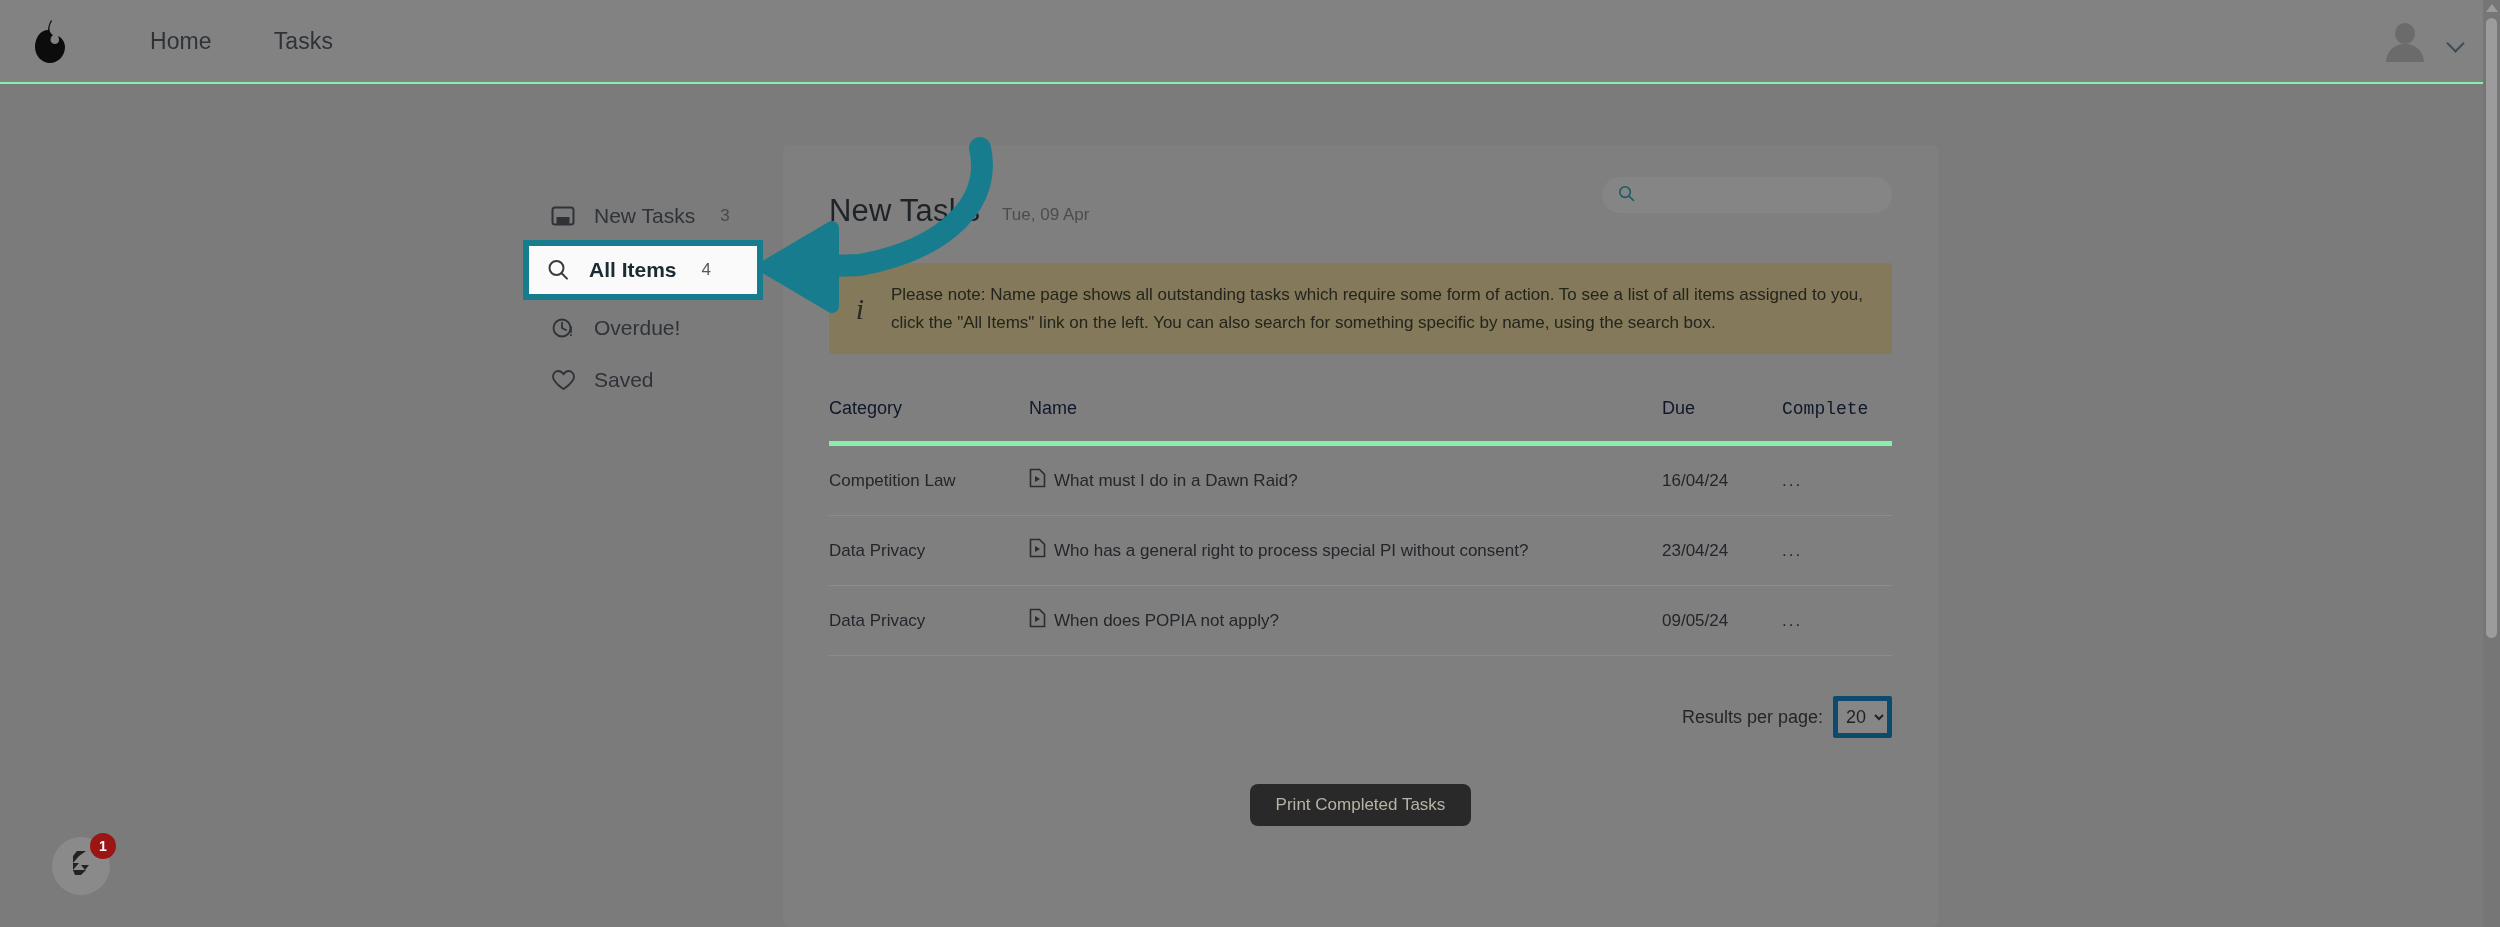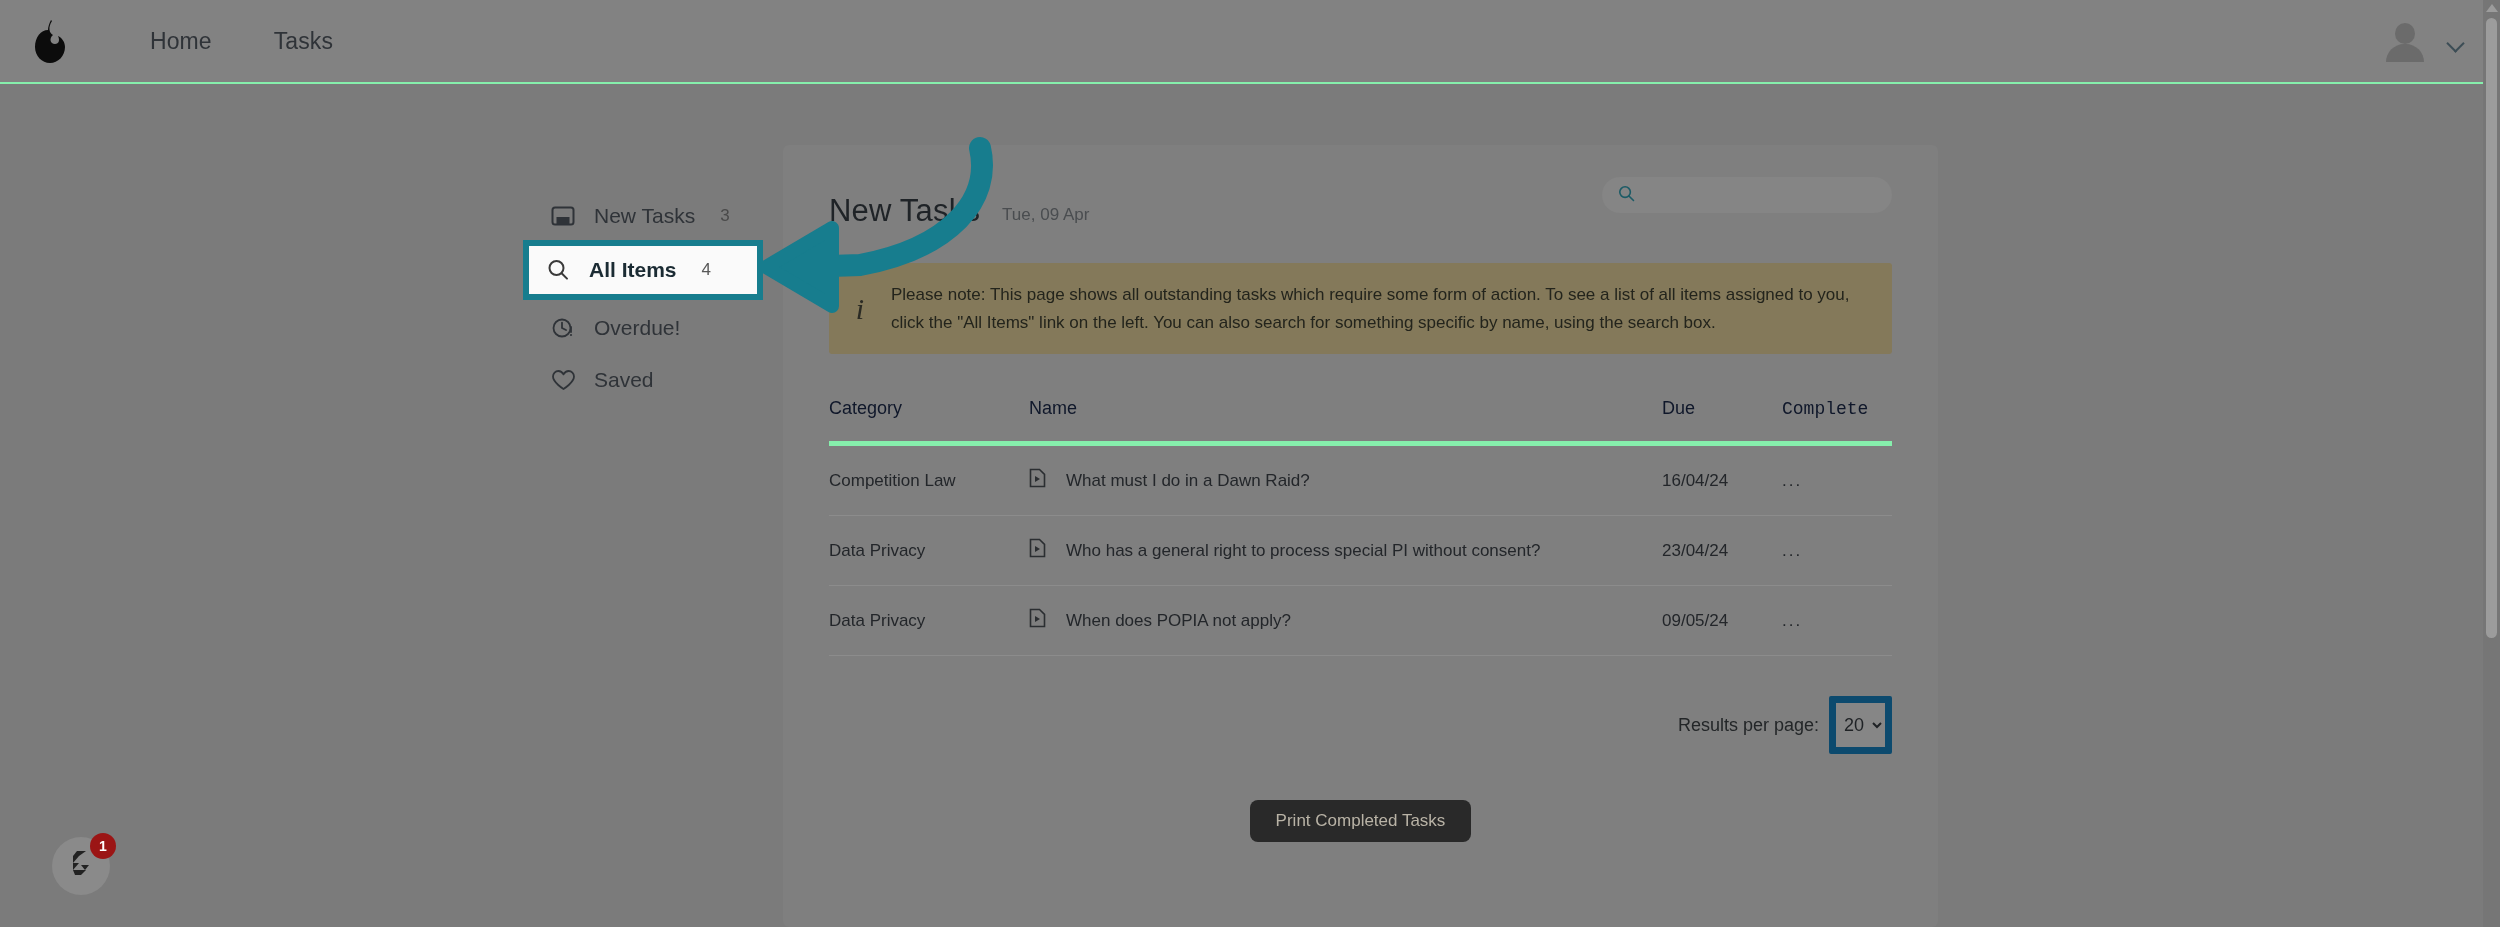--- a/index.html
+++ b/index.html
@@ -229,40 +229,40 @@
     font-size: 17px;
     color: #23262a;
     padding: 22px 0;
     border-bottom: 1px solid #8c8c8c;
     vertical-align: middle;
   }
   .col-cat { width: 200px; }
   .col-name { width: auto; }
   .col-due { width: 120px; text-align: left; }
   .col-comp { width: 110px; text-align: left; font-family: Liberation Mono, monospace; }
-  .name-cell { display: flex; align-items: center; gap: 20px; }
+  .name-cell { display: flex; align-items: center; gap: 8px; }
   .dots { color: #2b2e31; letter-spacing: 2px; font-size: 17px; }
 
   
   #results-row {
     margin: 40px 46px 0 0;
     display: flex;
     justify-content: flex-end;
     align-items: center;
     gap: 10px;
     font-size: 18px;
     color: #232628;
   }
   #results-row select {
     font-size: 18px;
     font-family: "Liberation Sans", sans-serif;
     background: #868686;
-    border: 7px solid #0c4a6e;
+    border: 5px solid #0c4a6e;
     color: #1f2225;
-    padding: 11px 4px;
+    padding: 5px 4px;
     border-radius: 2px;
   }
 
   
   #print-row {
     margin-top: 46px;
     display: flex;
     justify-content: center;
   }
   #print-btn {
@@ -416,21 +416,21 @@
           <circle cx="7.5" cy="7.5" r="5.6" fill="none" stroke="#1c5b66" stroke-width="1.7"></circle>
           <path d="M11.6 11.6 L16.4 16.4" stroke="#1c5b66" stroke-width="1.7" stroke-linecap="round"></path>
         </svg>
       </span>
       <input type="text" placeholder="" style="">
     </div>
   </div>
 
   <div id="info-banner">
     <div class="i-ico">i</div>
-    <div class="i-txt">Please note: This page shows all outstanding tasks which require some form of action. To see a list of all items assigned to you, click the "All Items" link on the left. You can also search for something specific by name, using the search box.</div>
+    <div class="i-txt">Please note: Name page shows all outstanding tasks which require some form of action. To see a list of all items assigned to you, click the "All Items" link on the left. You can also search for something specific by name, using the search box.</div>
   </div>
 
   <table id="task-table">
     <thead>
       <tr>
         <th class="col-cat">Category</th>
         <th class="col-name">Name</th>
         <th class="col-due">Due</th>
         <th class="col-comp">Complete</th>
       </tr>

